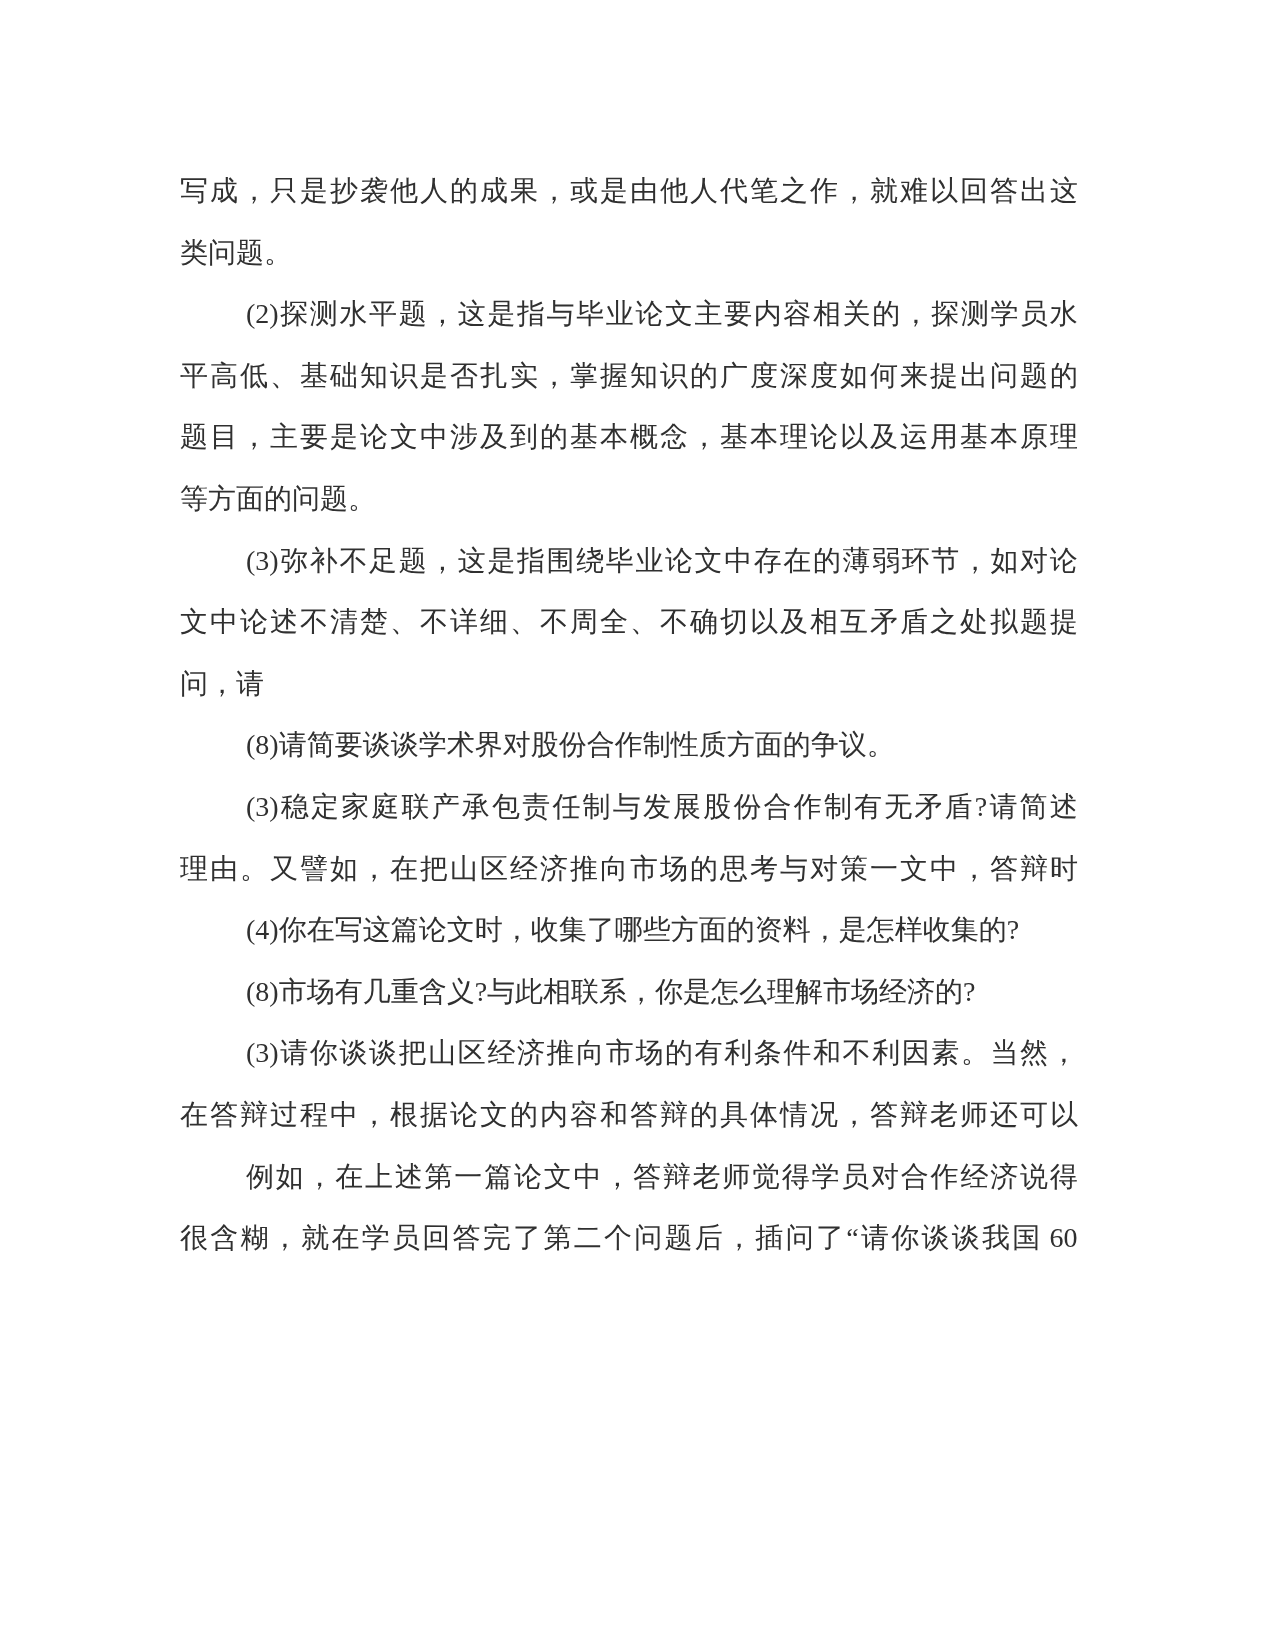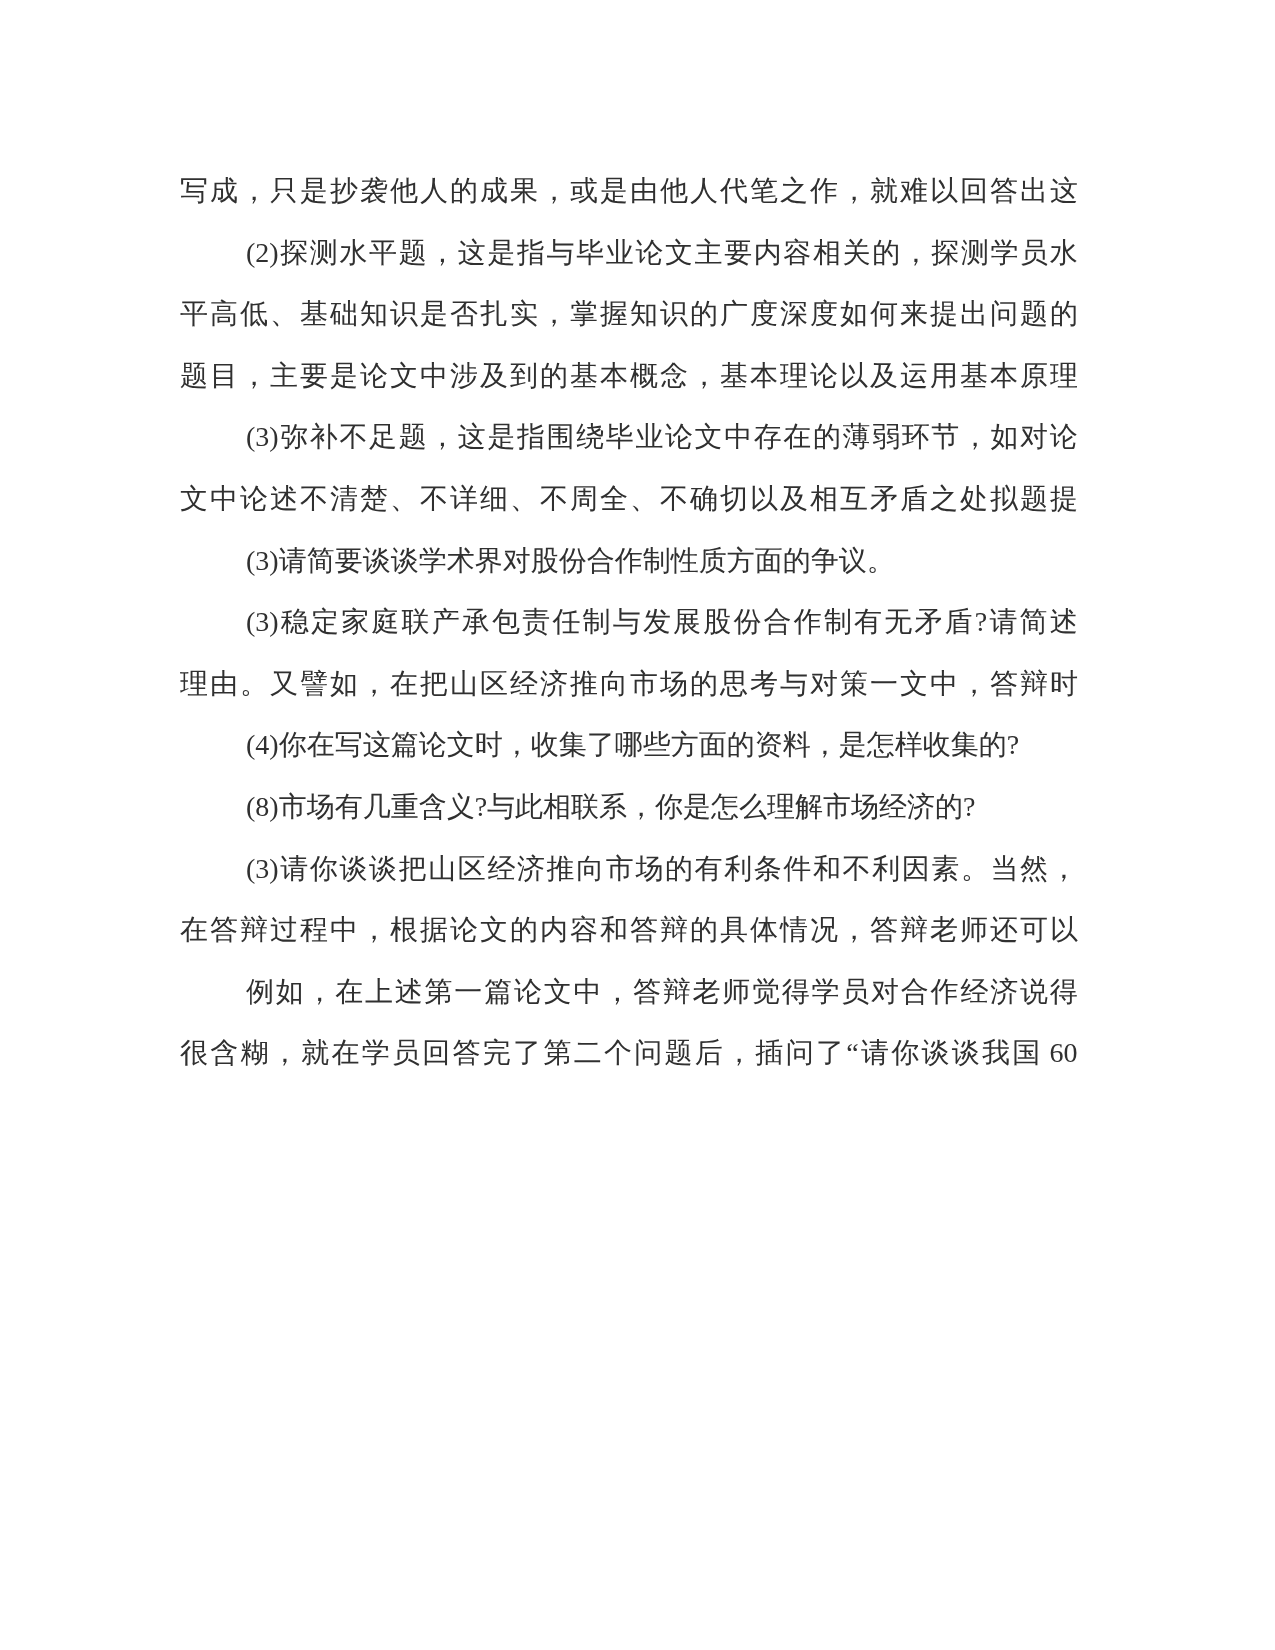--- a/index.html
+++ b/index.html
@@ -74,20 +74,21 @@
         <span>作</span>
         <span>，</span>
         <span>就</span>
         <span>难</span>
         <span>以</span>
         <span>回</span>
         <span>答</span>
         <span>出</span>
         <span>这</span>
       </div>
+      <div class="line">类问题。</div>
       <div class="line indent justify">
         <span>(2)</span>
         <span>探</span>
         <span>测</span>
         <span>水</span>
         <span>平</span>
         <span>题</span>
         <span>，</span>
         <span>这</span>
         <span>是</span>
@@ -168,20 +169,21 @@
         <span>论</span>
         <span>以</span>
         <span>及</span>
         <span>运</span>
         <span>用</span>
         <span>基</span>
         <span>本</span>
         <span>原</span>
         <span>理</span>
       </div>
+      <div class="line">等方面的问题。</div>
       <div class="line indent justify">
         <span>(3)</span>
         <span>弥</span>
         <span>补</span>
         <span>不</span>
         <span>足</span>
         <span>题</span>
         <span>，</span>
         <span>这</span>
         <span>是</span>
@@ -230,21 +232,22 @@
         <span>相</span>
         <span>互</span>
         <span>矛</span>
         <span>盾</span>
         <span>之</span>
         <span>处</span>
         <span>拟</span>
         <span>题</span>
         <span>提</span>
       </div>
-      <div class="line indent">(3)请简要谈谈学术界对股份合作制性质方面的争议。</div>
+      <div class="line">问，请</div>
+      <div class="line indent">(8)请简要谈谈学术界对股份合作制性质方面的争议。</div>
       <div class="line indent justify">
         <span>(3)</span>
         <span>稳</span>
         <span>定</span>
         <span>家</span>
         <span>庭</span>
         <span>联</span>
         <span>产</span>
         <span>承</span>
         <span>包</span>

